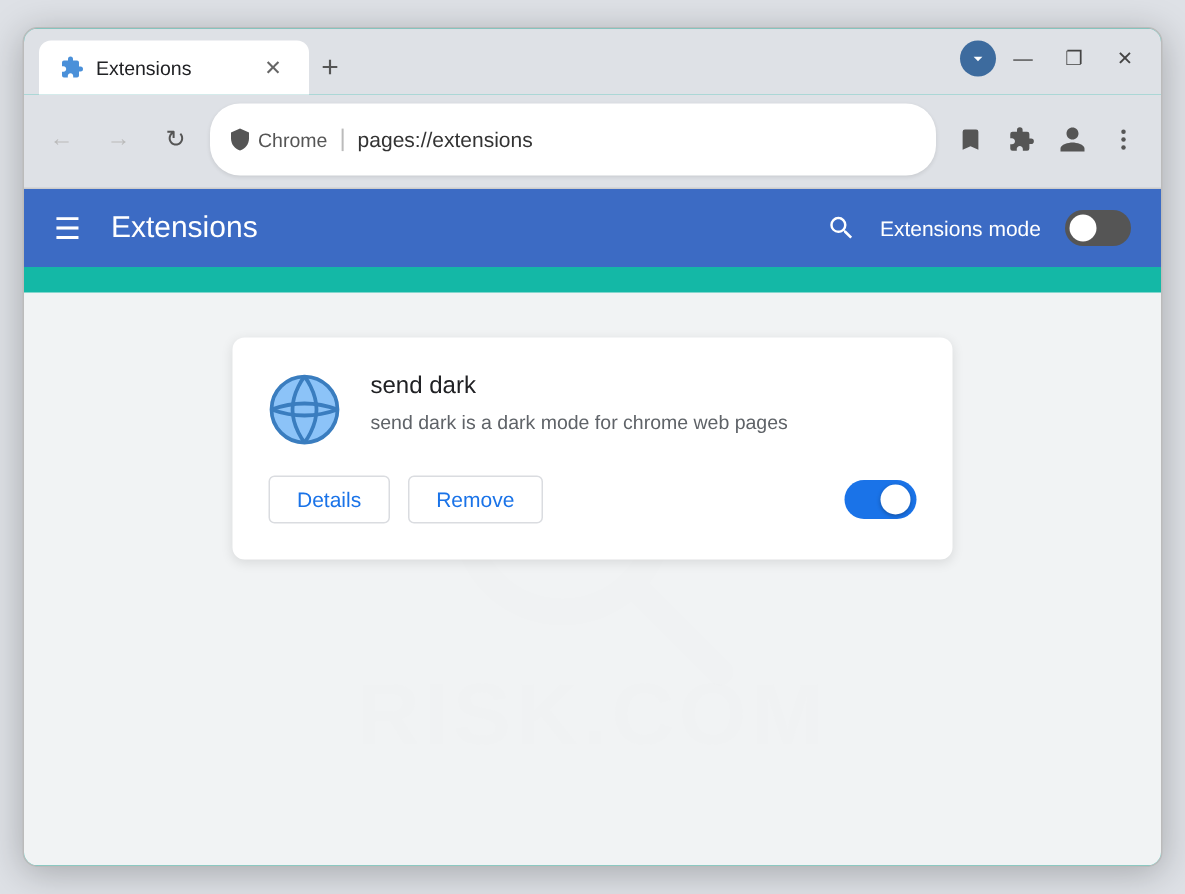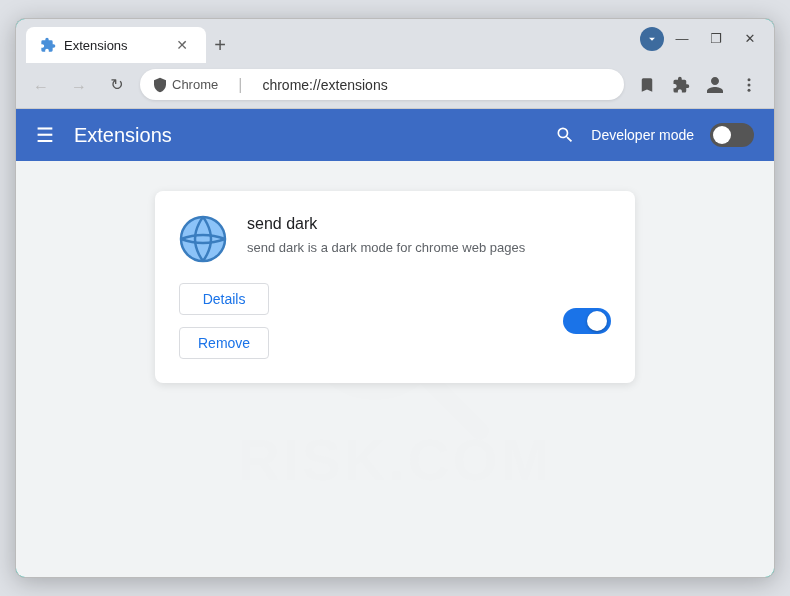--- a/index.html
+++ b/index.html
@@ -162,28 +162,28 @@
       display: flex;
       align-items: center;
       justify-content: center;
       font-size: 16px;
       color: #555;
     }
     .nav-btn.disabled { color: #bbb; cursor: default; }
 
     .address-bar {
       flex: 1;
-      height: 31px;
+      height: 48px;
       border-radius: 20px;
       border: none;
       background: #fff;
       display: flex;
       align-items: center;
       padding: 0 12px;
-      gap: 20px;
+      gap: 8px;
       font-size: 14px;
       color: #333;
       box-shadow: 0 1px 3px rgba(0,0,0,0.1);
     }
 
     .address-secure {
       display: flex;
       align-items: center;
       gap: 4px;
       color: #555;
@@ -285,20 +285,21 @@
       transition: left 0.2s;
     }
 
     
     .page-content {
       flex: 1;
       background: #f1f3f4;
       padding: 30px 40px;
       position: relative;
       overflow: hidden;
+      margin-top: 17px;
     }
 
     
     .watermark {
       position: absolute;
       inset: 0;
       display: flex;
       align-items: center;
       justify-content: center;
       pointer-events: none;
@@ -350,21 +351,20 @@
 
     .ext-actions {
       display: flex;
       align-items: center;
       justify-content: space-between;
     }
 
     .ext-buttons {
       display: flex;
       gap: 12px;
-      flex-direction: column;
     }
 
     .ext-btn {
       padding: 7px 18px;
       border: 1.5px solid #dadce0;
       border-radius: 4px;
       background: #fff;
       font-size: 14px;
       color: #1a73e8;
       cursor: pointer;
@@ -438,21 +438,21 @@
     <button class="nav-btn">↻</button>
 
     <div class="address-bar">
       <div class="address-secure">
         <svg width="16" height="16" viewBox="0 0 24 24" fill="#555">
           <path d="M12 1L3 5v6c0 5.55 3.84 10.74 9 12 5.16-1.26 9-6.45 9-12V5l-9-4z"></path>
         </svg>
         <span>Chrome</span>
       </div>
       <span style="color:#bbb; font-size:16px;">|</span>
-      <span class="address-text">chrome://extensions</span>
+      <span class="address-text">pages://extensions</span>
     </div>
 
     <div class="toolbar-right">
       <button class="toolbar-icon-btn">
         <svg width="18" height="18" viewBox="0 0 24 24" fill="#555">
           <path d="M17 3H7a2 2 0 00-2 2v16l7-3 7 3V5a2 2 0 00-2-2z"></path>
         </svg>
       </button>
       <button class="toolbar-icon-btn">
         <svg width="18" height="18" viewBox="0 0 24 24" fill="#555">
@@ -478,21 +478,21 @@
     <button class="menu-icon-btn">
       <span>☰</span>
     </button>
     <span class="page-title">Extensions</span>
     <div class="header-right">
       <button class="search-btn">
         <svg width="20" height="20" viewBox="0 0 24 24" fill="white">
           <path d="M15.5 14h-.79l-.28-.27A6.47 6.47 0 0016 9.5 6.5 6.5 0 109.5 16c1.61 0 3.09-.59 4.23-1.57l.27.28v.79l5 4.99L20.49 19l-4.99-5zm-6 0C7.01 14 5 11.99 5 9.5S7.01 5 9.5 5 14 7.01 14 9.5 11.99 14 9.5 14z"></path>
         </svg>
       </button>
-      <span class="dev-mode-label">Developer mode</span>
+      <span class="dev-mode-label">Extensions mode</span>
       <button class="toggle-switch">
         <div class="toggle-knob"></div>
       </button>
     </div>
   </div>
 
   <div class="page-content">
 
     <div class="watermark">
       <div class="watermark-inner">

